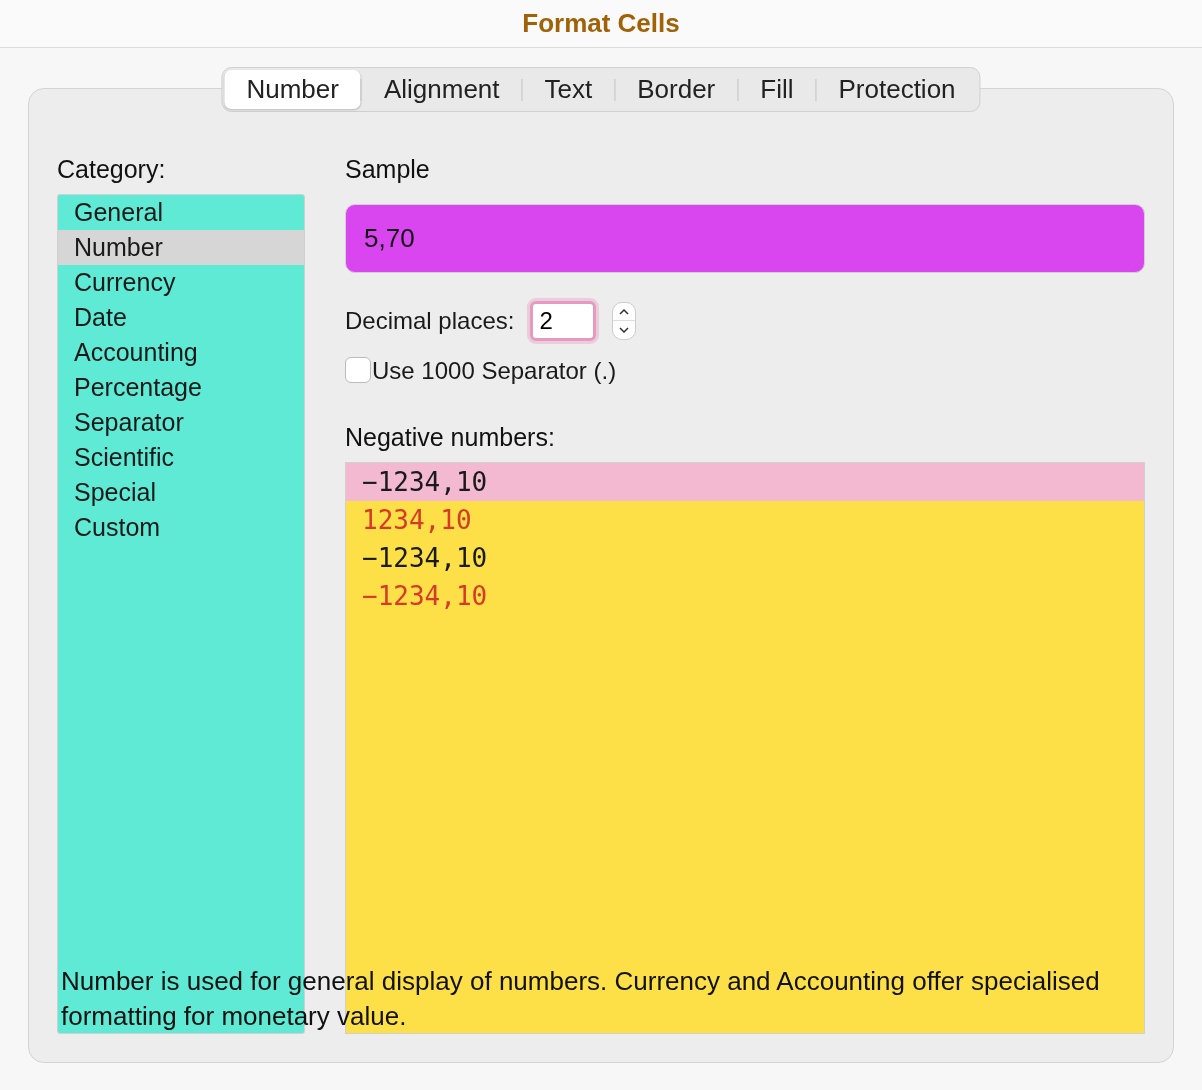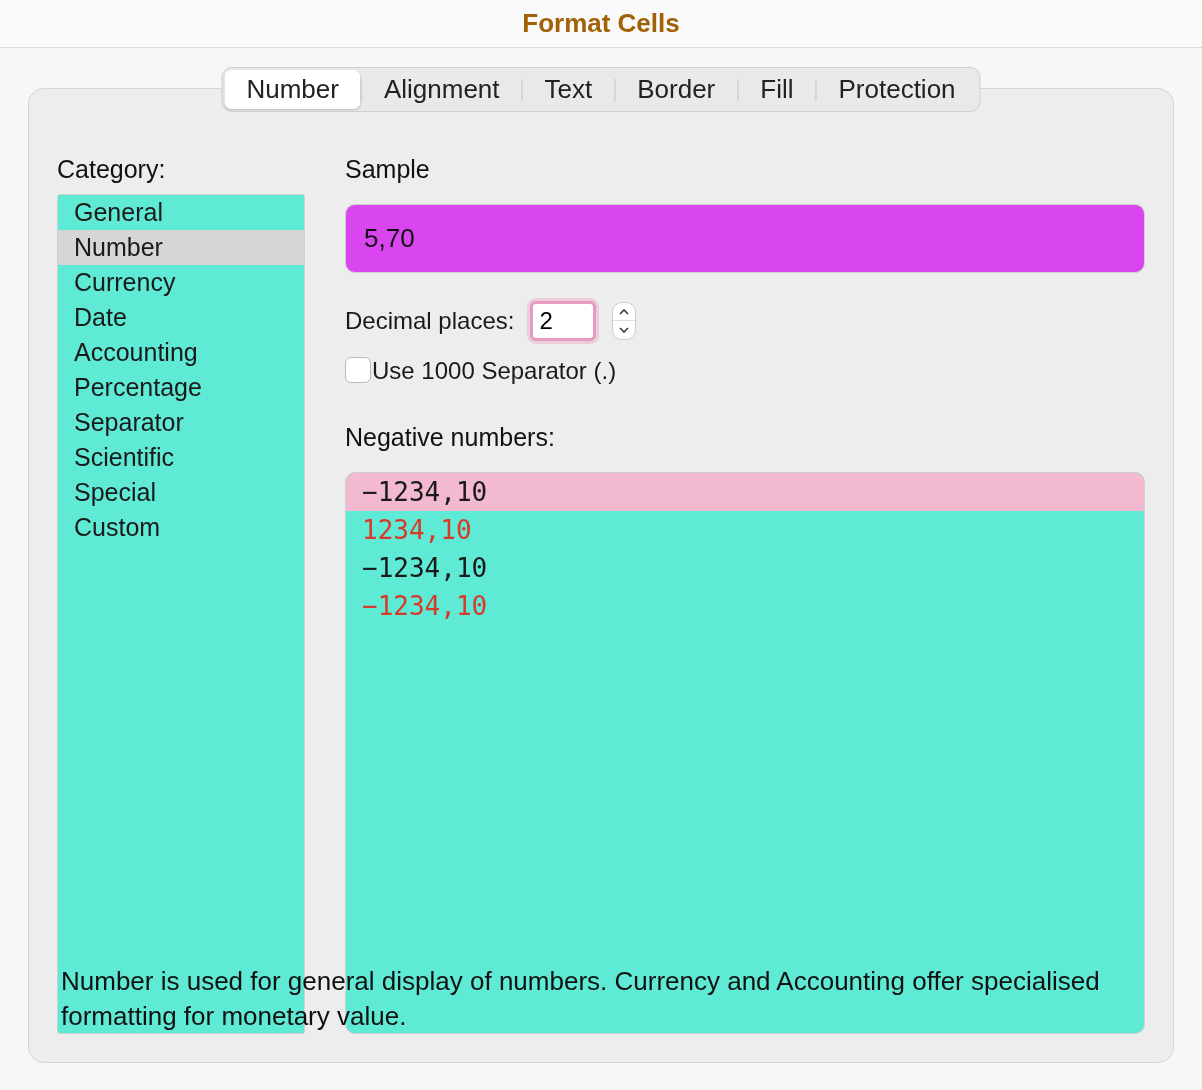--- a/index.html
+++ b/index.html
@@ -153,24 +153,23 @@
   .checkbox {
     width: 26px;
     height: 26px;
     border: 1px solid #bbb;
     border-radius: 6px;
     background: #fff;
     cursor: pointer;
   }
   .neg-label { margin-top: 38px; }
   .neg-list {
-    margin-top: 10px;
-    background: #5eead4;
-    border: 1px solid #d0d0d0;
-    border-radius: 10px;
+    background: #fde047;
+    border: 1px solid #d0d0d0;
+    border-radius: 0;
     flex: 1;
     min-height: 360px;
     overflow: hidden;
   }
   .neg-item {
     padding: 4px 16px;
     font-size: 26px;
     font-family: ui-monospace, "SF Mono", Menlo, monospace;
     font-variant-numeric: lining-nums;
     cursor: pointer;

